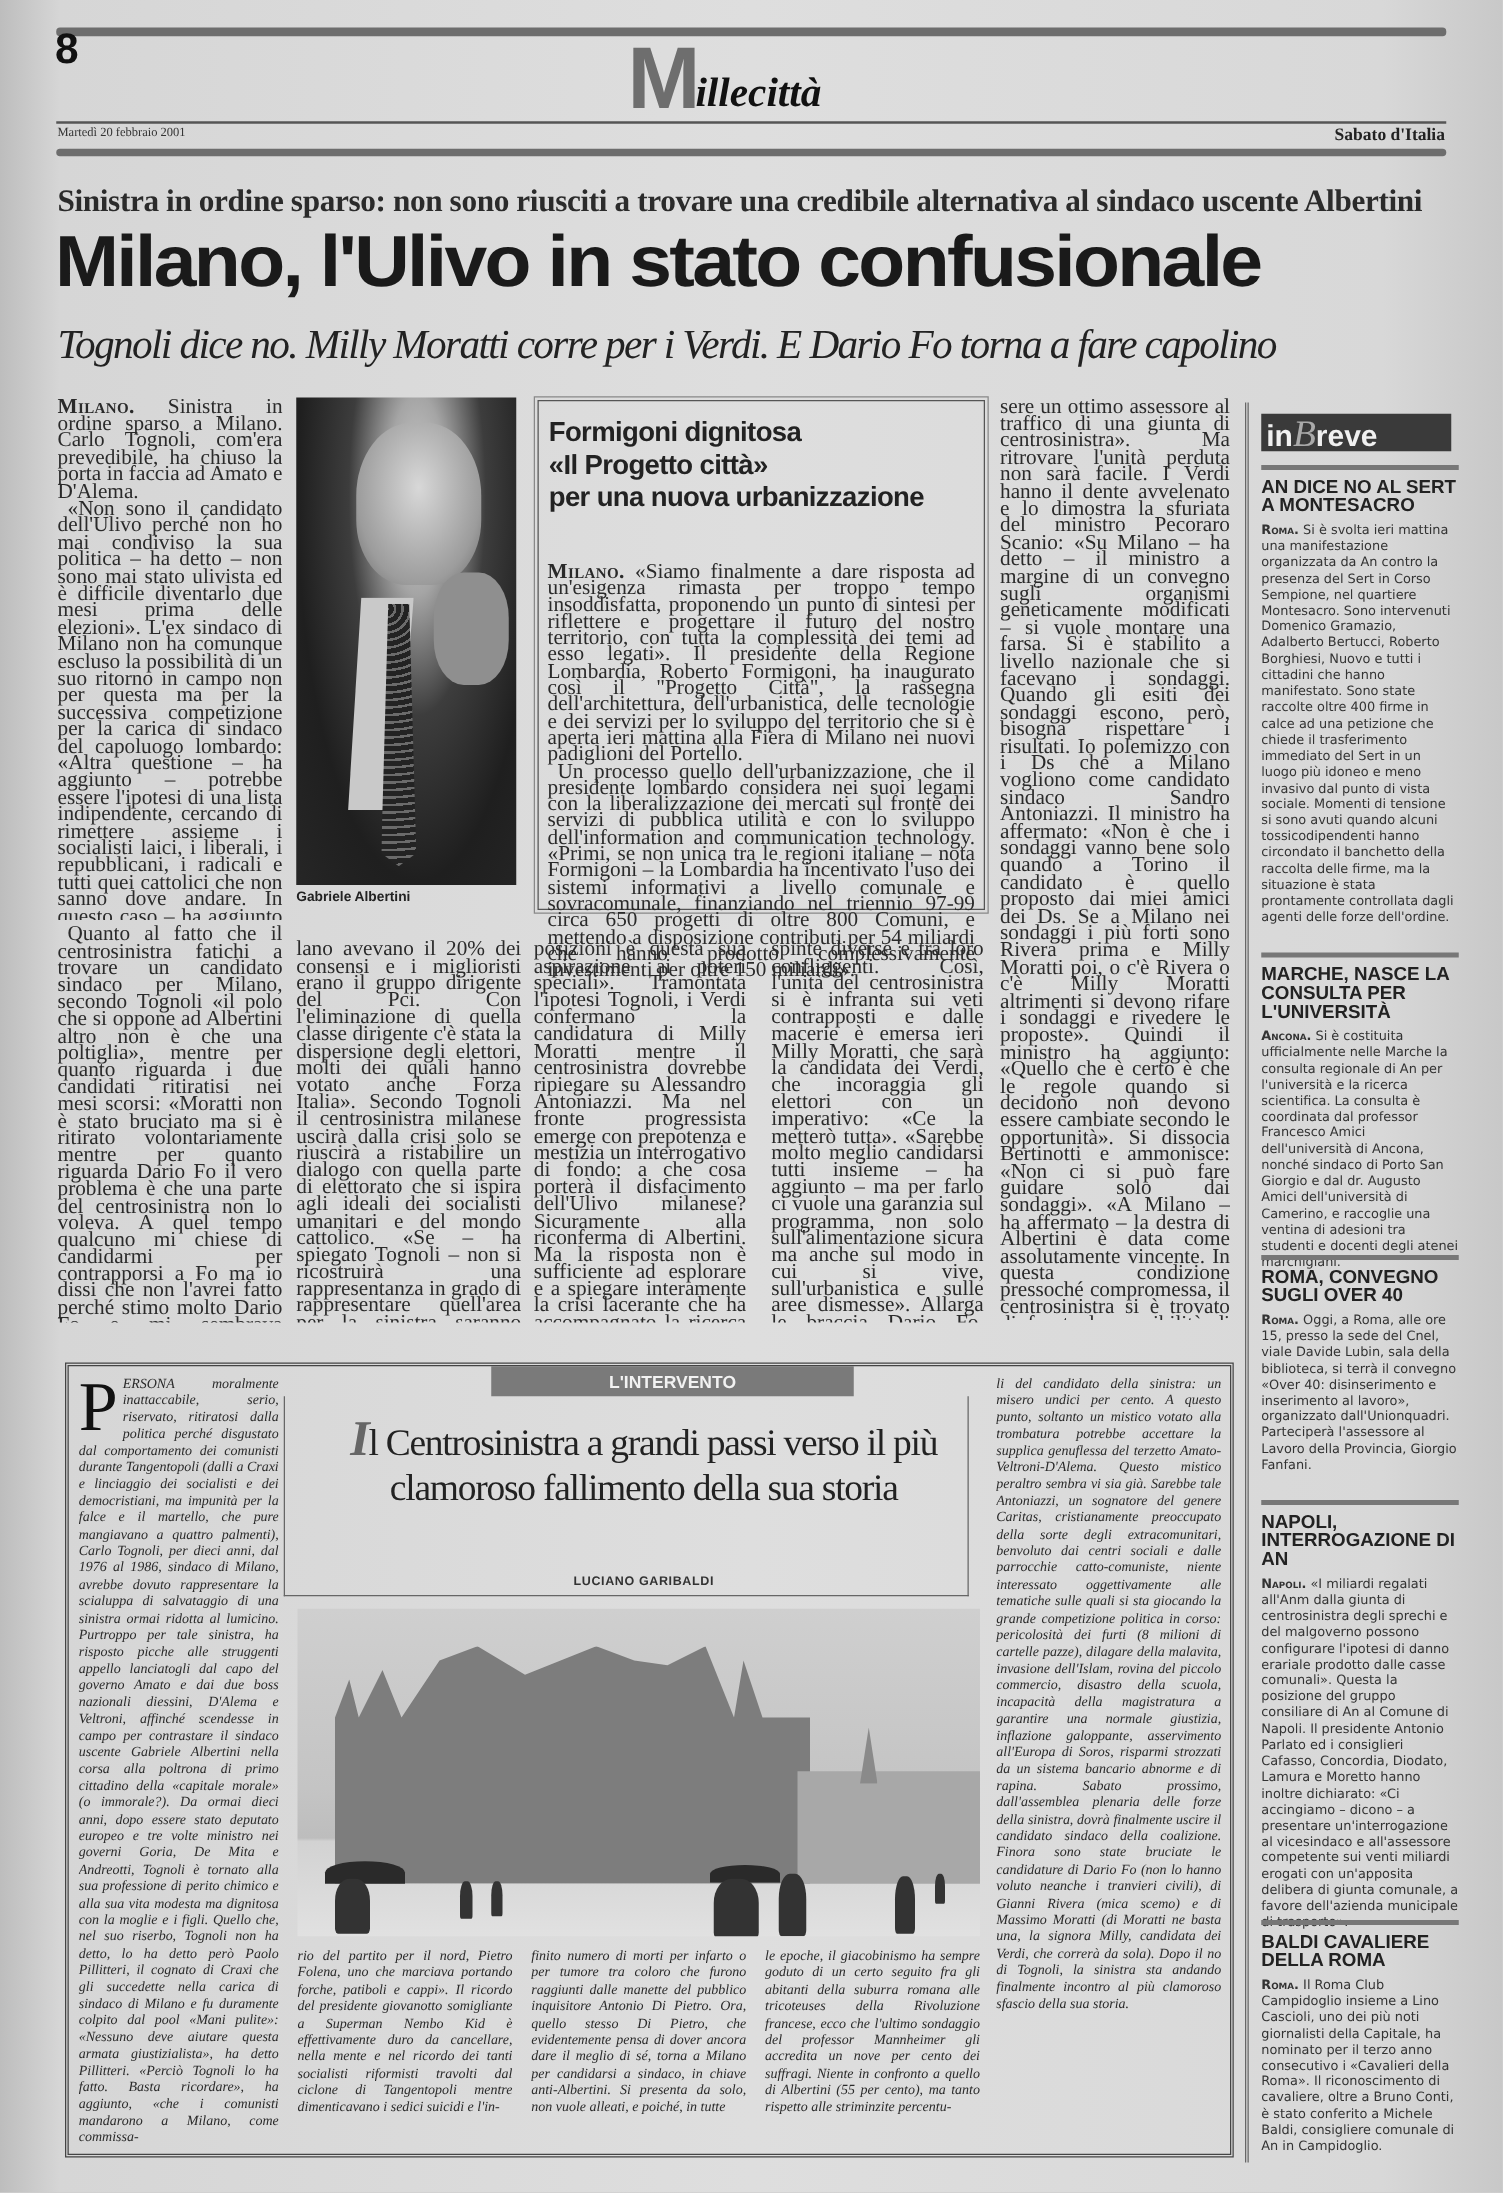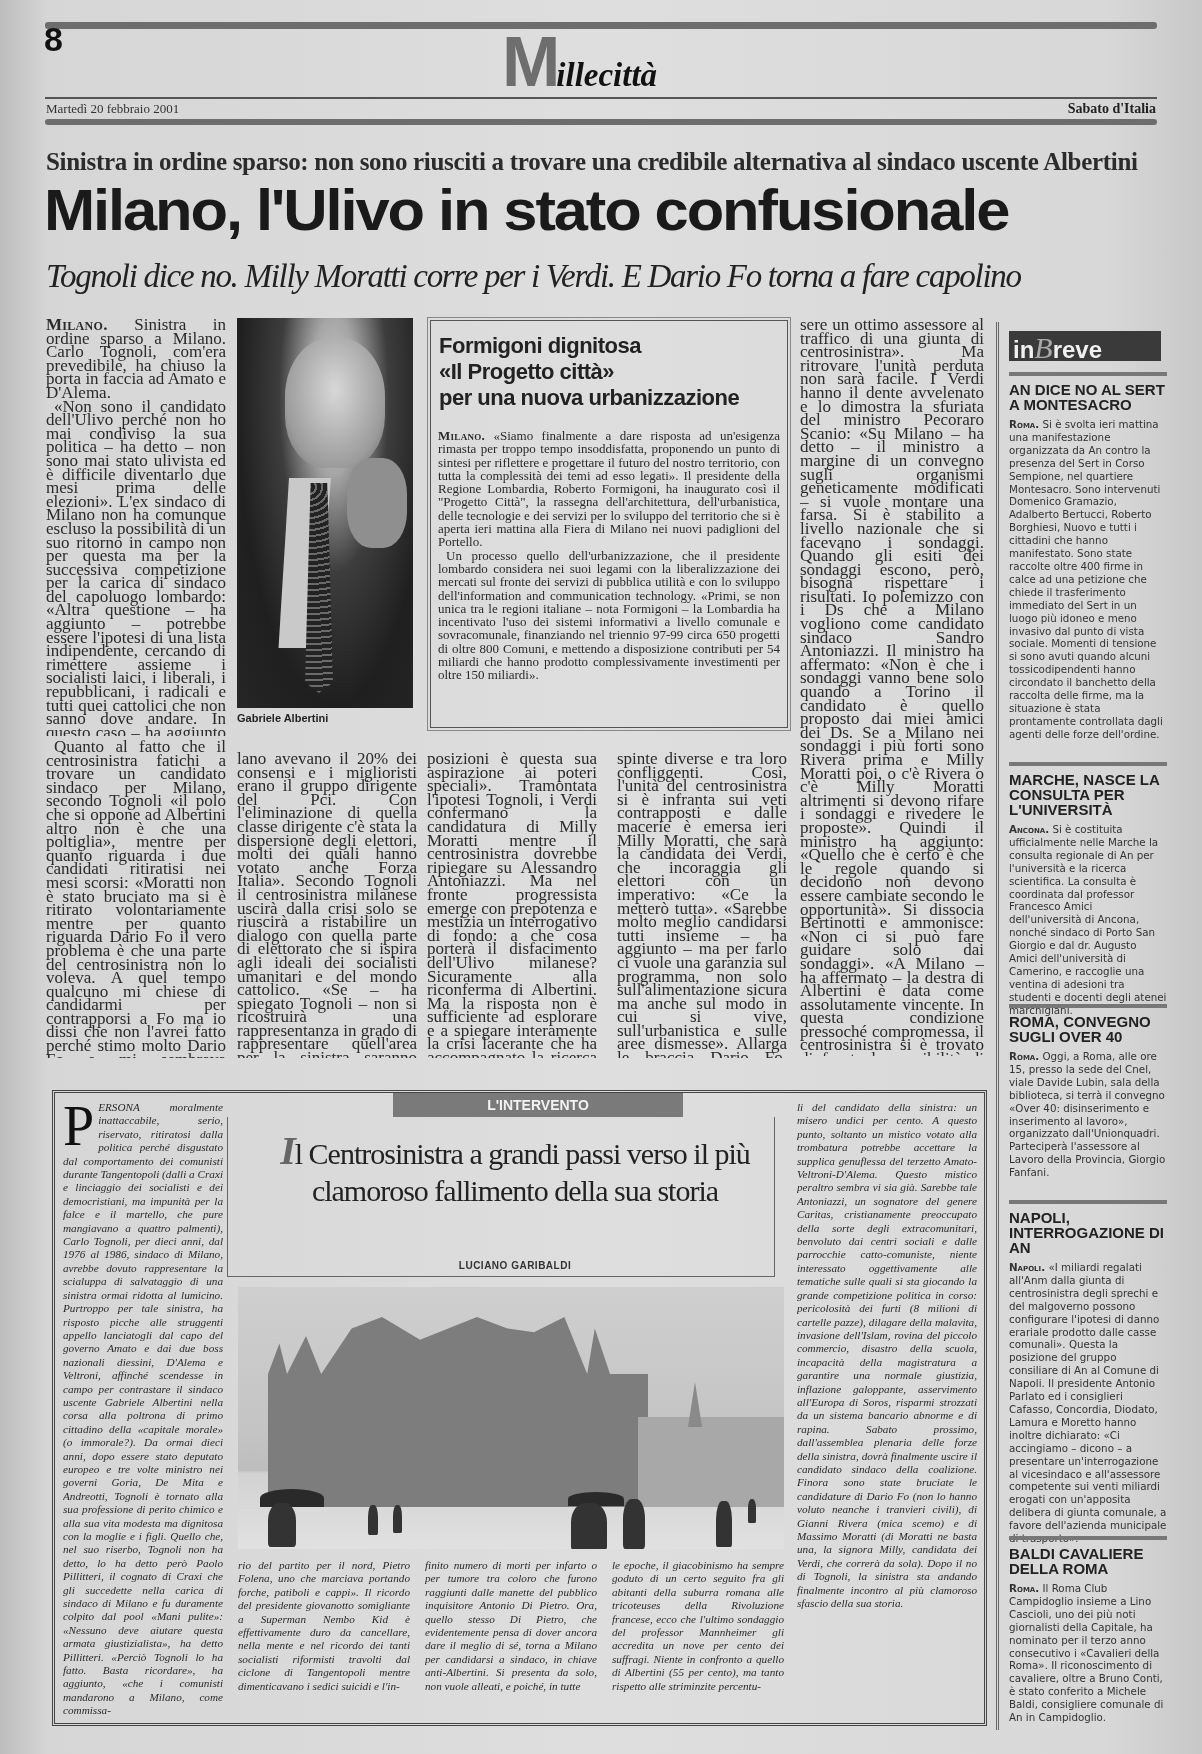--- a/index.html
+++ b/index.html
@@ -8,21 +8,21 @@
   .page { position: absolute; left: 0; top: 0; width: 1202px; height: 1754px;
           background: linear-gradient(90deg,#bdbdbd 0%,#d6d6d6 4%,#dedede 50%,#d8d8d8 92%,#c8c8c8 100%); }
 
   
   .rule-thick { position: absolute; left: 45px; width: 1112px; height: 7px; background: #6d6d6d; border-radius: 3px; }
   .rule-thin { position: absolute; left: 45px; width: 1112px; height: 2px; background: #555; }
   .page-num { position: absolute; left: 44px; top: 20px; font: bold 34px "Liberation Sans", sans-serif; color: #111; }
   .section-logo { position: absolute; left: 502px; top: 28px; height: 64px; display: flex; align-items: flex-end; }
   .logo-m { font: bold 70px "Liberation Sans", sans-serif; line-height: 60px; color: #6e6e6e; letter-spacing: -2px; }
   .logo-rest { font: italic bold 33px "Liberation Serif", serif; color: #111; margin-left: -2px; line-height: 34px; }
-  .dateline { position: absolute; left: 46px; top: 101px; font-size: 13px; color: #333; }
+  .dateline { position: absolute; left: 46px; top: 101px; font-size: 10px; color: #333; }
   .paper-name { position: absolute; right: 46px; top: 101px; font-size: 14px; font-weight: bold; color: #222; }
 
   
   .kicker { position: absolute; left: 46px; top: 148px; width: 1112px; font-size: 25px; color: #2b2b2b; letter-spacing: -0.3px; white-space: nowrap; font-weight: bold; }
   .headline { position: absolute; left: 44px; top: 176px; width: 1116px; font: bold 58px "Liberation Sans", sans-serif;
               letter-spacing: -2px; color: #1a1a1a; white-space: nowrap; transform: scaleX(1.06); transform-origin: left; }
   .subhead { position: absolute; left: 46px; top: 258px; font: italic 33px "Liberation Serif", serif; letter-spacing: -1.3px; color: #222; white-space: nowrap; }
 
   
   .col { position: absolute; font-size: 17px; line-height: 13.6px; text-align: justify; color: #2a2a2a; }
@@ -39,21 +39,21 @@
   .photo-box .shirt { position: absolute; left: 38px; top: 160px; width: 70px; height: 170px; background: #c9c9c9;
                       clip-path: polygon(20% 0, 80% 0, 60% 100%, 5% 100%); }
   .photo-box .tie { position: absolute; left: 68px; top: 165px; width: 28px; height: 210px;
                     background: repeating-radial-gradient(circle at 4px 4px, #6b6b6b 0 2px, #232323 2px 6px); clip-path: polygon(20% 0, 80% 0, 100% 95%, 50% 100%, 0 95%); }
   .photo-box .hand { position: absolute; left: 110px; top: 140px; width: 60px; height: 90px; border-radius: 40%; background: #8f8f8f; }
   .photo-caption { position: absolute; left: 237px; top: 712px; font: bold 11px "Liberation Sans", sans-serif; color: #222; }
 
   
   .box-formigoni { position: absolute; left: 430px; top: 320px; width: 358px; height: 408px; border: 1px solid #555; outline: 1px solid #888; outline-offset: 2px; }
   .box-title { position: absolute; left: 8px; top: 12px; font: bold 22px "Liberation Sans", sans-serif; line-height: 26px; color: #222; letter-spacing: -0.5px; }
-  .box-formigoni .col { left: 7px; top: 108px; width: 342px; font-size: 13px; line-height: 13.3px; }
+  .box-formigoni .col { left: 7px; top: 129px; width: 342px; font-size: 17px; line-height: 13.3px; }
 
   
   .sidebar { position: absolute; left: 996px; top: 322px; width: 172px; height: 1408px; border-left: 3px double #666; padding-left: 10px; }
   .inbreve { position: absolute; left: 10px; top: 9px; width: 152px; height: 30px; background: #3a3a3a; color: #f0f0f0;
              font: bold 24px "Liberation Sans", sans-serif; line-height: 30px; padding-left: 4px; }
   .inbreve .b { font: italic 30px "Liberation Serif", serif; color: #aaa; }
   .brief { position: absolute; left: 10px; width: 158px; }
   .brief .bar { height: 4px; background: #777; margin-bottom: 6px; }
   .brief h3 { font: bold 15px "Liberation Sans", sans-serif; line-height: 15px; color: #222; margin-bottom: 6px; }
   .brief .txt { font: 10.3px "DejaVu Sans", sans-serif; line-height: 12.9px; color: #333; }

